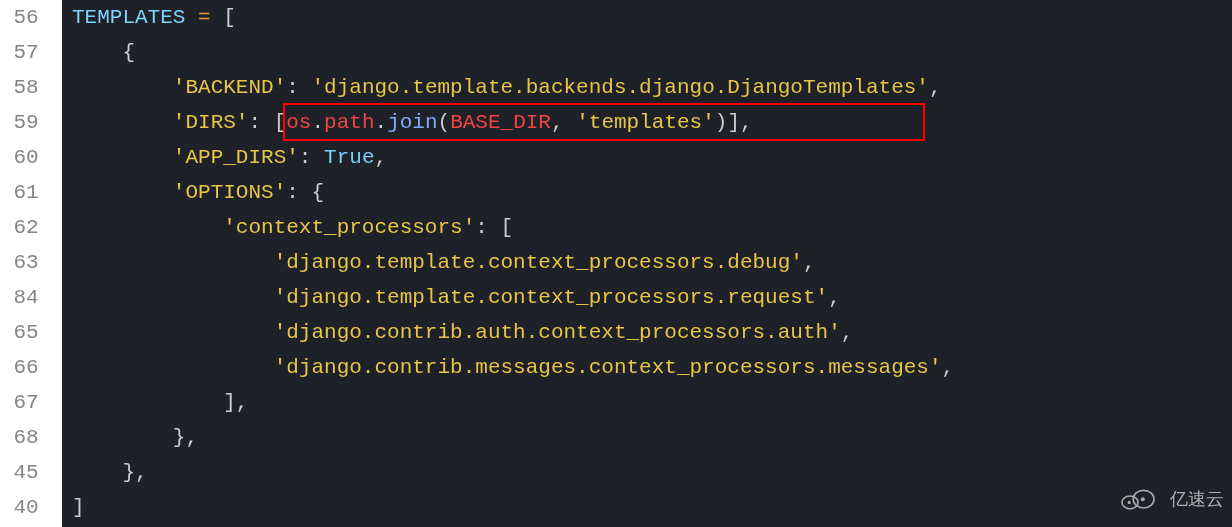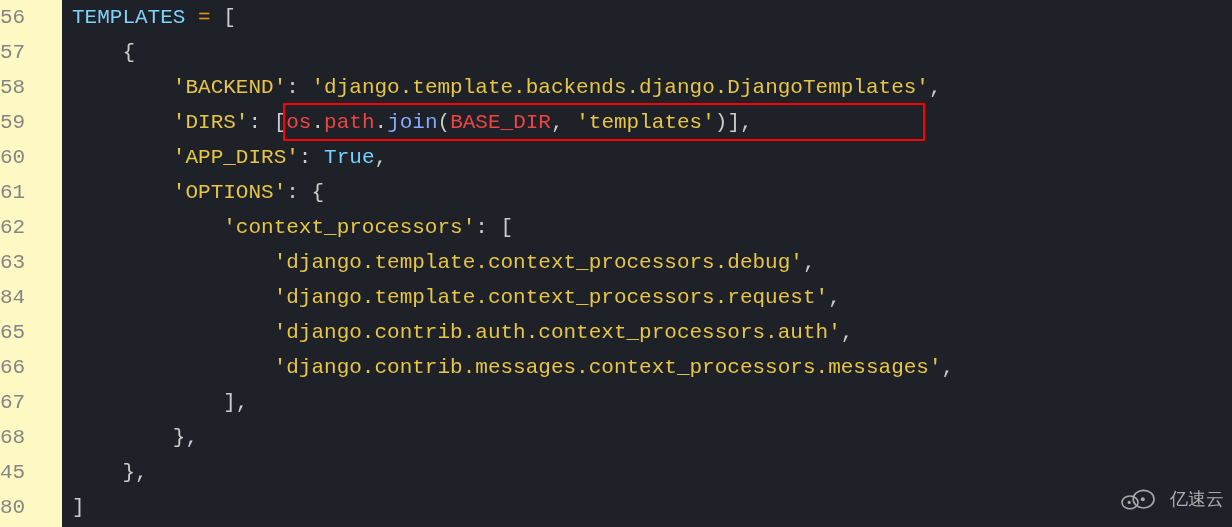--- a/index.html
+++ b/index.html
@@ -17,24 +17,24 @@
       width: 1232px;
       height: 527px;
       position: relative;
     }
     .editor {
       display: flex;
       height: 100%;
     }
     .gutter {
       width: 62px;
-      text-align: left;
+      text-align: center;
       padding-right: 10px;
       color: #858585;
-      background: #fef9c3;
+      background: #ffffff;
       user-select: none;
       flex-shrink: 0;
     }
     .code {
       padding-left: 10px;
       white-space: pre;
     }
     .line {
       height: 35px;
     }
@@ -86,21 +86,21 @@
       <div class="line">60</div>
       <div class="line">61</div>
       <div class="line">62</div>
       <div class="line">63</div>
       <div class="line">84</div>
       <div class="line">65</div>
       <div class="line">66</div>
       <div class="line">67</div>
       <div class="line">68</div>
       <div class="line">45</div>
-      <div class="line">80</div>
+      <div class="line">40</div>
     </div>
   <div class="code" id="code"><div class="line"><span class="c-white">TEMPLATES</span><span> </span><span class="c-orange">=</span><span class="c-punct"> [</span></div><div class="line"><span class="c-punct">    {</span></div><div class="line"><span>        </span><span class="c-string">'BACKEND'</span><span class="c-punct">: </span><span class="c-string">'django.template.backends.django.DjangoTemplates'</span><span class="c-punct">,</span></div><div class="line"><span>        </span><span class="c-string">'DIRS'</span><span class="c-punct">: [</span><span class="c-var">os</span><span class="c-punct">.</span><span class="c-var">path</span><span class="c-punct">.</span><span class="c-func">join</span><span class="c-punct">(</span><span class="c-var">BASE_DIR</span><span class="c-punct">, </span><span class="c-string">'templates'</span><span class="c-punct">)],</span></div><div class="line"><span>        </span><span class="c-string">'APP_DIRS'</span><span class="c-punct">: </span><span class="c-bool">True</span><span class="c-punct">,</span></div><div class="line"><span>        </span><span class="c-string">'OPTIONS'</span><span class="c-punct">: {</span></div><div class="line"><span>            </span><span class="c-string">'context_processors'</span><span class="c-punct">: [</span></div><div class="line"><span>                </span><span class="c-string">'django.template.context_processors.debug'</span><span class="c-punct">,</span></div><div class="line"><span>                </span><span class="c-string">'django.template.context_processors.request'</span><span class="c-punct">,</span></div><div class="line"><span>                </span><span class="c-string">'django.contrib.auth.context_processors.auth'</span><span class="c-punct">,</span></div><div class="line"><span>                </span><span class="c-string">'django.contrib.messages.context_processors.messages'</span><span class="c-punct">,</span></div><div class="line"><span class="c-punct">            ],</span></div><div class="line"><span class="c-punct">        },</span></div><div class="line"><span class="c-punct">    },</span></div><div class="line"><span class="c-punct">]</span></div></div>
 </div>
 
 <div class="highlight-box" id="hlbox" style="top: 103px; left: 283px; width: 642px; height: 38px;"></div>
 
 <div class="watermark">
   <span class="watermark-icon">
     <svg viewBox="0 0 50 30">
       <ellipse cx="15" cy="18" rx="10" ry="8" fill="none" stroke="#cccccc" stroke-width="2"></ellipse>

